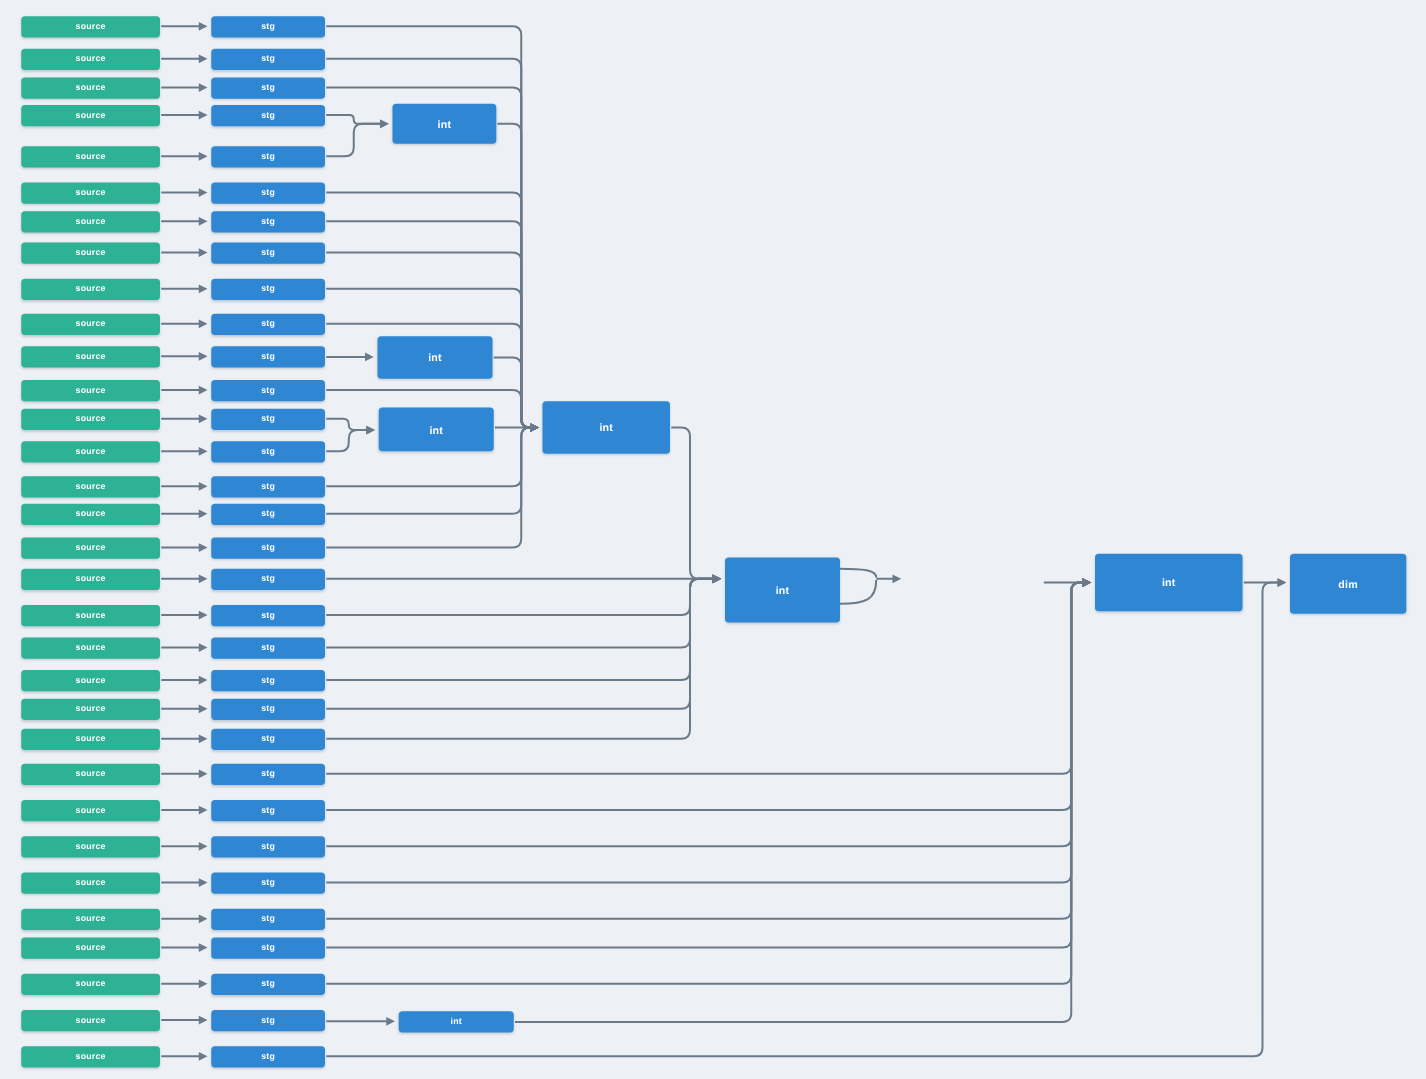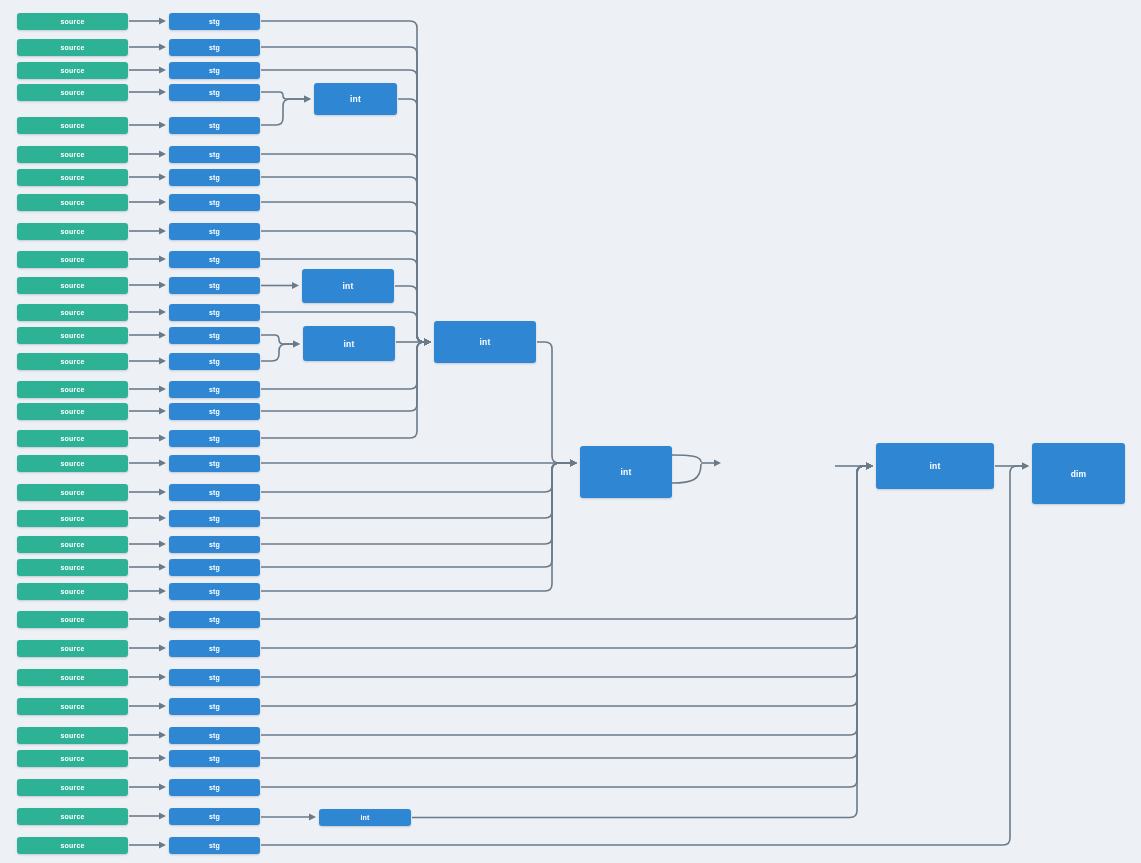--- a/index.html
+++ b/index.html
@@ -380,19 +380,19 @@
     </div>
     <div class="node lg" style="left: 434px; top: 321px; width: 102px; height: 42px; background: rgb(47, 135, 212); color: rgb(255, 255, 255);">
       <span>int</span>
     </div>
     <div class="node lg" style="left: 580px; top: 446px; width: 92px; height: 52px; background: rgb(47, 135, 212); color: rgb(255, 255, 255);">
       <span>int</span>
     </div>
     <div class="node lg" style="left: 876px; top: 443px; width: 118px; height: 46px; background: rgb(47, 135, 212); color: rgb(255, 255, 255);">
       <span>int</span>
     </div>
-    <div class="node lg" style="left: 1032px; top: 443px; width: 93px; height: 61px; background: rgb(47, 135, 212); color: rgb(255, 255, 255); text-align: center;">
+    <div class="node lg" style="left: 1032px; top: 443px; width: 93px; height: 48px; background: rgb(47, 135, 212); color: rgb(255, 255, 255); text-align: center;">
       <span>dim</span>
     </div>
     <div class="node sm" style="left: 319px; top: 809px; width: 92px; height: 17px; background: rgb(47, 135, 212); color: rgb(255, 255, 255);">
       <span>int</span>
     </div>
   </div>
 
 </body></html>

